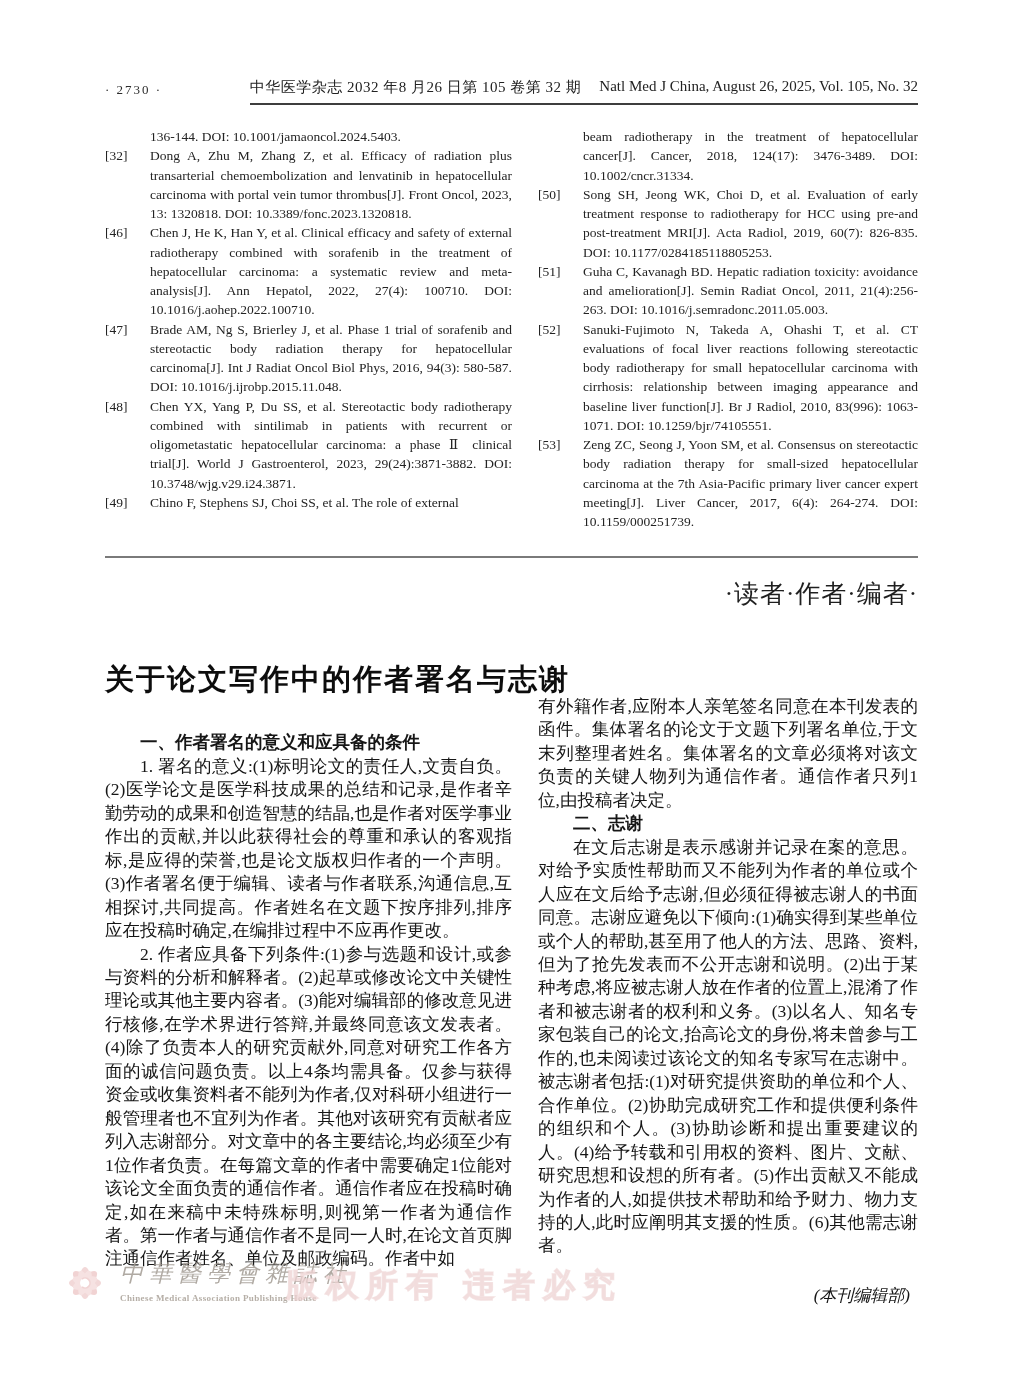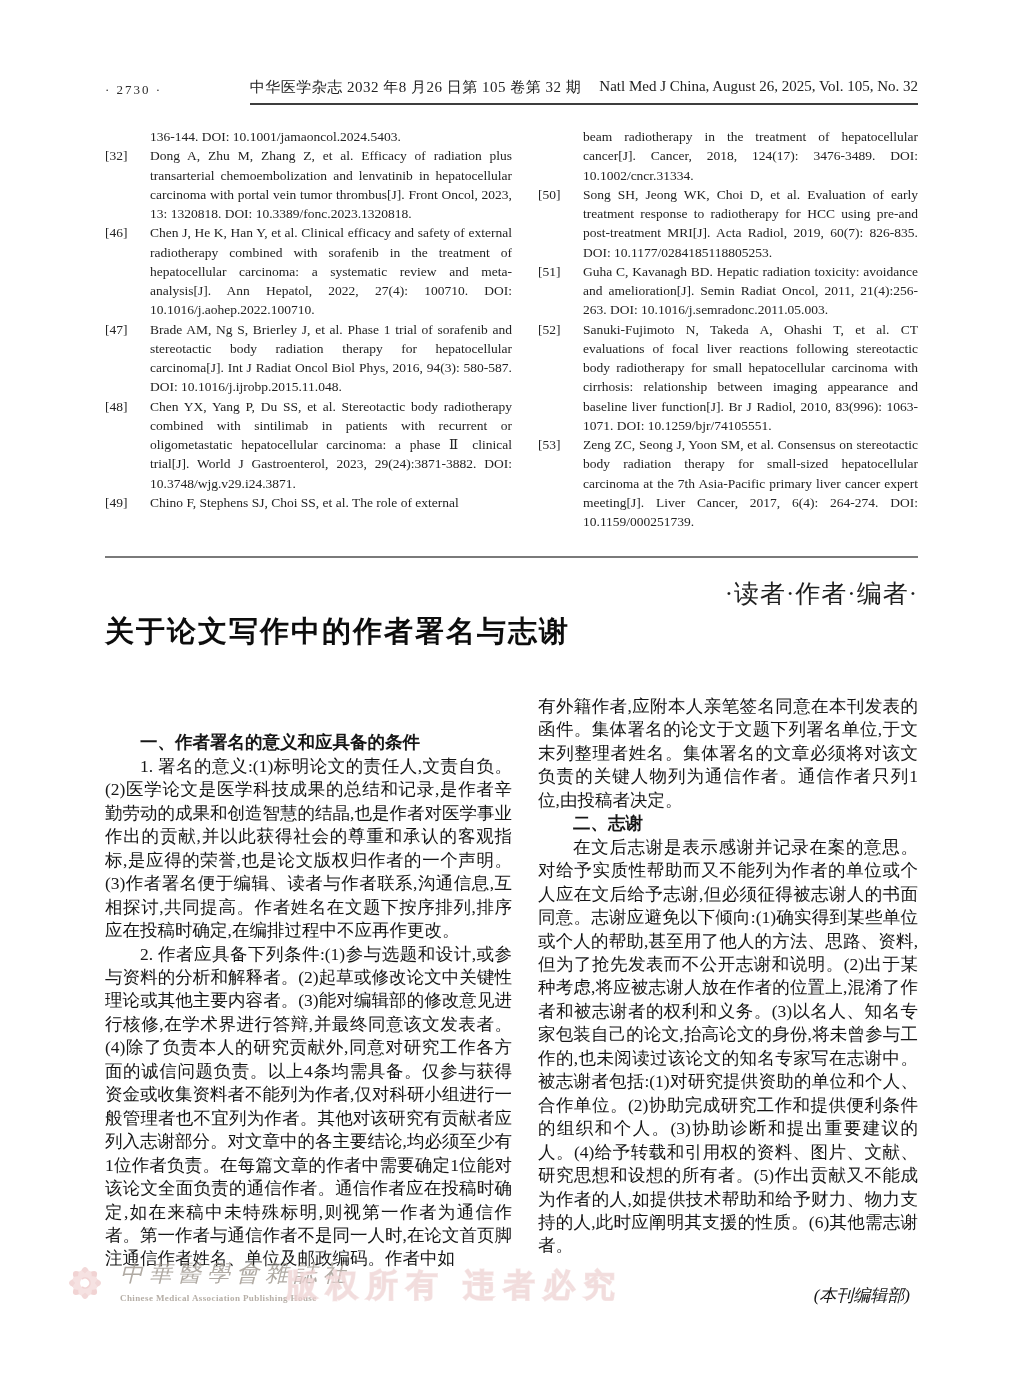--- a/index.html
+++ b/index.html
@@ -18,21 +18,21 @@
   .refs{position:absolute;top:127px;left:105px;width:813px;display:flex;gap:26px;}
   .refcol{width:407px;}
   .refcol.right{width:380px;}
   .ref-item{display:flex;font-size:13.5px;line-height:19.25px;color:#232323;}
   .ref-id{flex:0 0 31px;margin-right:14px;}
   .ref-text{flex:1;text-align:justify;}
 
   
   .divider{position:absolute;top:556px;left:105px;width:813px;border-top:2px solid #7a7a7a;}
   .col-label{position:absolute;top:577px;right:103px;font-size:25px;color:#1f1f1f;letter-spacing:1px;}
-  .art-title{position:absolute;top:612px;left:105px;margin:0;font-size:29px;font-weight:bold;
+  .art-title{position:absolute;top:660px;left:105px;margin:0;font-size:29px;font-weight:bold;
              font-family:"Liberation Sans","DejaVu Sans",sans-serif;color:#0d0d0d;letter-spacing:2px;}
 
   
   .bodycols{position:absolute;top:695px;left:105px;width:813px;display:flex;gap:26px;align-items:center;}
   .bcol{width:407px;}
   .bcol.right{width:380px;}
   .bp{margin:0;font-size:17.5px;line-height:23.45px;text-align:justify;text-indent:2em;color:#161616;}
   .t-heading{font-weight:bold;font-family:"Liberation Sans","DejaVu Sans",sans-serif;text-align:left;}
   .t-cont{text-indent:0;}
   .t-signature{text-align:right;text-indent:0;margin-top:26px;padding-right:8px;font-style:italic;font-size:17px;}

